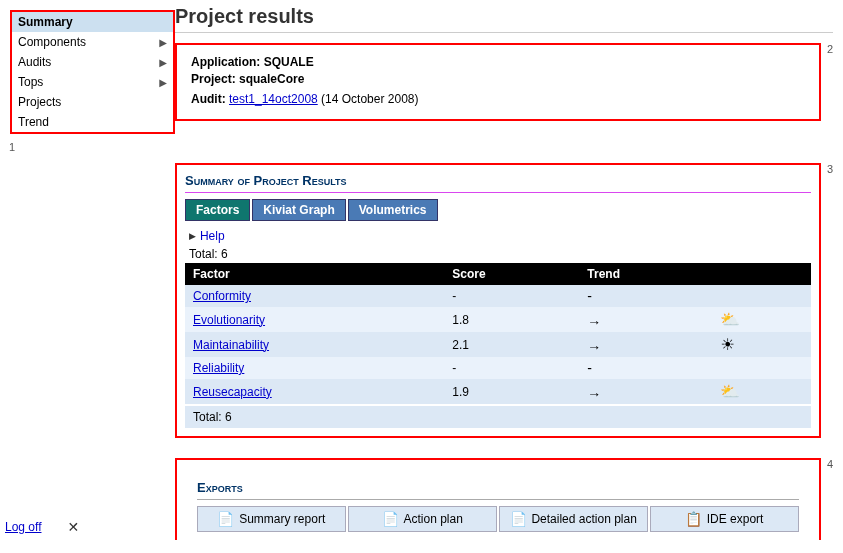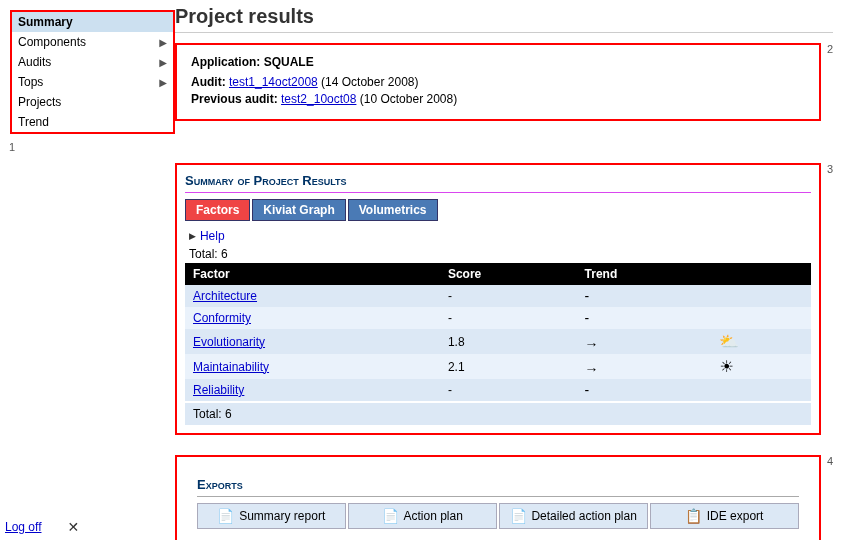--- a/index.html
+++ b/index.html
@@ -23,21 +23,21 @@
     .project-info-box p { margin-bottom: 3px; font-size: 12px; }
     .project-info-box a { color: #00c; text-decoration: underline; }
 
     
     .summary-section { border: 2px solid red; padding: 8px; margin-bottom: 10px; }
     .summary-title { font-size: 13px; font-variant: small-caps; font-weight: bold; color: #003366; border-bottom: 1px solid #d946ef; padding-bottom: 4px; margin-bottom: 6px; }
 
     
     .tabs { display: flex; gap: 2px; margin-bottom: 6px; }
     .tab { padding: 3px 10px; background: #4a7ab5; color: #fff; border: 1px solid #336; cursor: pointer; font-size: 12px; font-weight: bold; }
-    .tab.active { background: #ef4444; }
+    .tab.active { background: #0f766e; }
 
     .help-row { display: flex; align-items: center; padding: 2px 4px; font-size: 12px; color: #00c; cursor: pointer; }
     .help-row::before { content: "▶"; font-size: 9px; margin-right: 4px; color: #333; }
 
     .total-row { font-size: 12px; padding: 2px 4px; }
 
     
     .factors-table { width: 100%; border-collapse: collapse; font-size: 12px; }
     .factors-table thead tr { background: #000000; color: #fff; }
     .factors-table thead th { padding: 4px 8px; text-align: left; font-weight: bold; }
@@ -105,27 +105,27 @@
   <div class="main">
 
     <h1 class="page-title">Project results</h1>
 
     <div style="display:flex; align-items:flex-start; gap:6px; margin-bottom:12px;">
       <div class="project-info-box" style="flex:1;">
         <p>
           <strong>Application:</strong>
           <strong>SQUALE</strong>
         </p>
+        <p>
+          <strong>Project:</strong>
+          <strong>squaleCore</strong>
+        </p>
         <p class="info-gap">
           <strong>Audit:</strong>
           <a href="#">test1_14oct2008</a><span> (14 October 2008)</span>
-        </p>
-        <p>
-          <strong>Previous audit:</strong>
-          <a href="#">test2_10oct08</a><span> (10 October 2008)</span>
         </p>
       </div>
       <div class="label-num">2</div>
     </div>
 
     <div style="display:flex; align-items:flex-start; gap:6px; margin-bottom:10px;">
       <div class="summary-section" style="flex:1;">
         <div class="summary-title">Summary of Project Results</div>
 
         <div class="tabs">
@@ -143,26 +143,20 @@
         <table class="factors-table">
           <thead>
             <tr>
               <th>Factor</th>
               <th>Score</th>
               <th>Trend</th>
               <th></th>
             </tr>
           </thead>
           <tbody id="factors-tbody">
-          <tr>
-                <td><a href="#" class="factor-link">Architecture</a></td>
-                <td>-</td>
-                <td class="arrow-icon">-</td>
-                <td class="weather-icon"></td>
-              </tr>
               <tr>
                 <td><a href="#" class="factor-link">Conformity</a></td>
                 <td>-</td>
                 <td class="arrow-icon">-</td>
                 <td class="weather-icon"></td>
               </tr>
               <tr>
                 <td><a href="#" class="factor-link">Evolutionarity</a></td>
                 <td>1.8</td>
                 <td class="arrow-icon">→</td>
@@ -172,20 +166,26 @@
                 <td><a href="#" class="factor-link">Maintainability</a></td>
                 <td>2.1</td>
                 <td class="arrow-icon">→</td>
                 <td class="weather-icon">☀</td>
               </tr>
               <tr>
                 <td><a href="#" class="factor-link">Reliability</a></td>
                 <td>-</td>
                 <td class="arrow-icon">-</td>
                 <td class="weather-icon"></td>
+              </tr>
+              <tr>
+                <td><a href="#" class="factor-link">Reusecapacity</a></td>
+                <td>1.9</td>
+                <td class="arrow-icon">→</td>
+                <td class="weather-icon">⛅</td>
               </tr>
             </tbody>
         </table>
 
         <div class="table-footer">Total: 6</div>
       </div>
       <div class="label-num">3</div>
     </div>
 
     <div style="display:flex; align-items:flex-start; gap:6px;">

